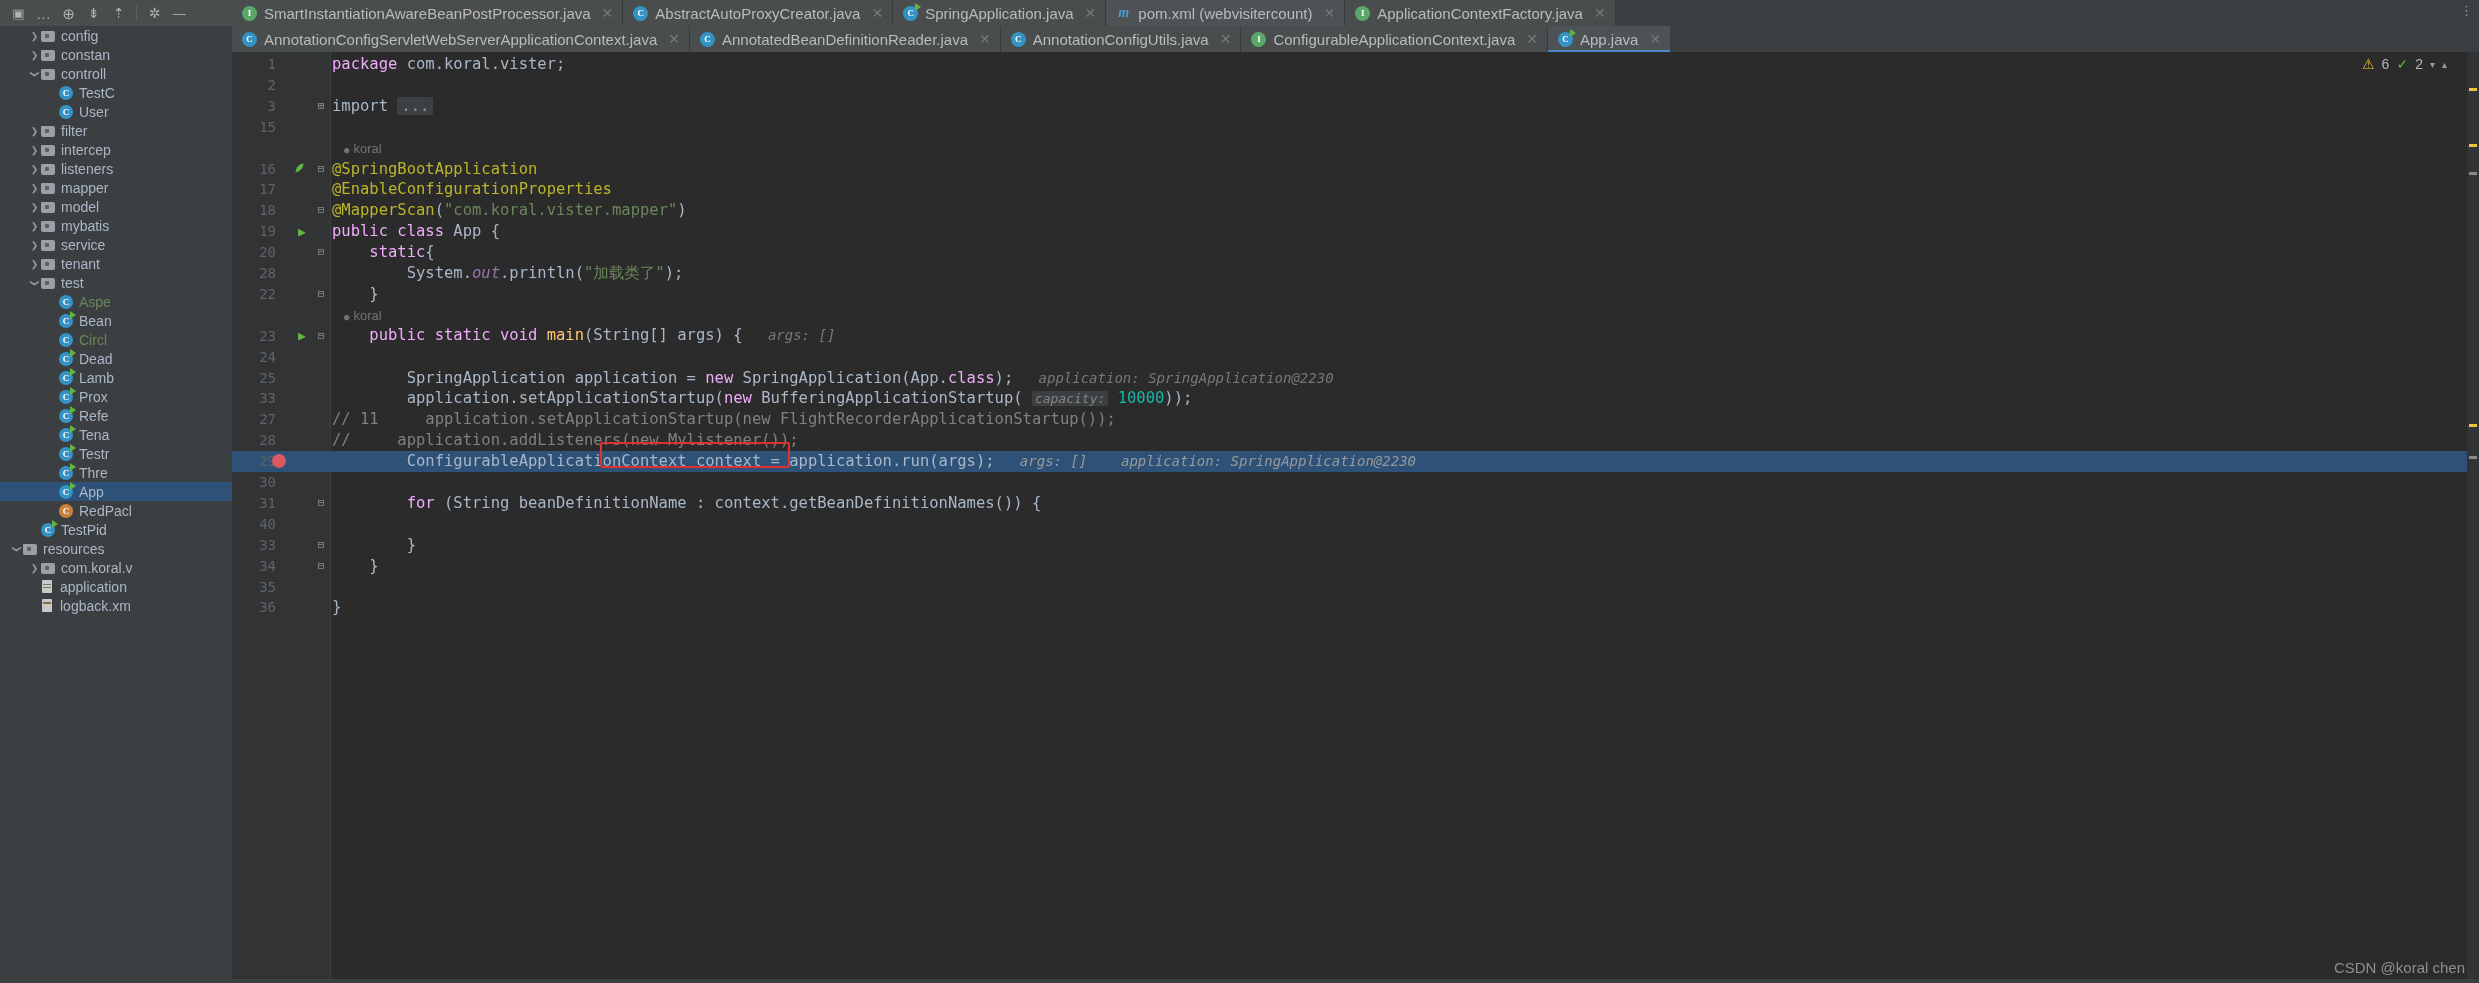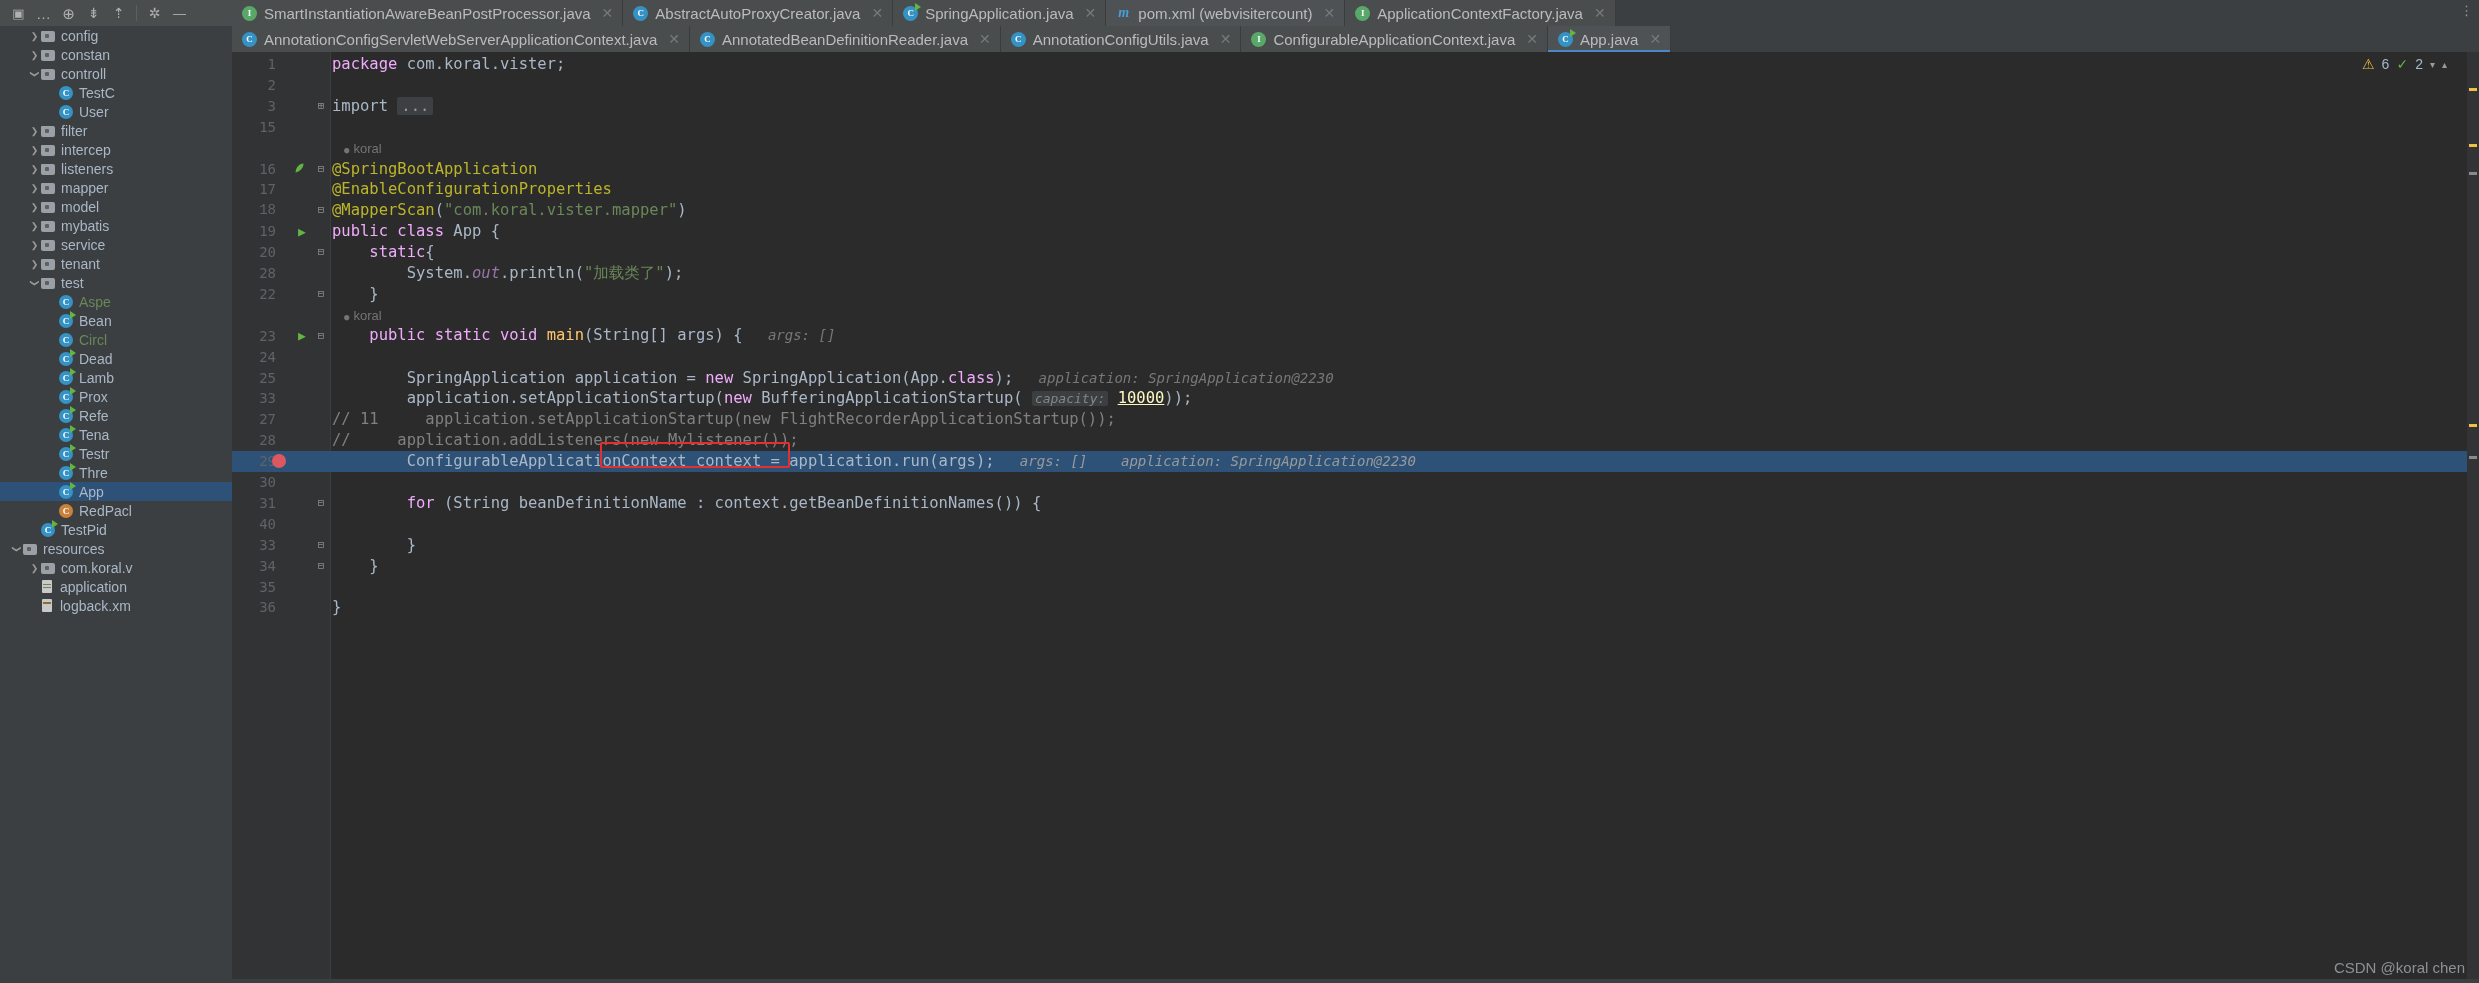--- a/index.html
+++ b/index.html
@@ -64,21 +64,21 @@
             font-family:"DejaVu Sans Mono",monospace;font-size:15.5px;}
   .ln{position:absolute;height:20.9px;line-height:20.9px;}
   .lnum{position:absolute;width:44px;text-align:right;color:#606366;font-size:14px;
         font-family:"DejaVu Sans Mono",monospace;}
   .fold{position:absolute;left:82px;width:14px;text-align:center;color:#8a8a8a;font-size:11px;}
   .code{position:absolute;left:100px;white-space:pre;color:#a9b7c6;}
   .caret-row{position:absolute;left:0;width:2247px;height:21px;background:#2d5177;}
 
   .kw{color:#f0abfc;}
   .str{color:#6a8759;}
-  .num{color:#fef9c3;text-decoration:underline;}
+  .num{color:#14b8a6;}
   .ann{color:#bbb529;}
   .fld{color:#9876aa;font-style:italic;}
   .mth{color:#ffc66d;}
   .cmt{color:#808080;}
   .hint{color:#787878;font-style:italic;font-size:14px;}
   .hintbox{color:#9a9a9a;font-style:italic;font-size:14px;}
   .pchip{background:#3c3f41;color:#868686;font-style:italic;font-size:13px;padding:0 3px;border-radius:2px;}
   .author{color:#747474;font-size:13px;font-family:"Liberation Sans",sans-serif;font-style:normal;}
   .authoricon{color:#747474;font-size:11px;}
   .foldchip{background:#3c4043;color:#999;padding:0 4px;border-radius:2px;}
@@ -359,21 +359,21 @@
         <div class="lnum" style="top: 106.5px; line-height: 20.9px; height: 20.9px;">16</div>
         <div class="fold" style="top: 106.5px; line-height: 20.9px; height: 20.9px;">⊟</div>
         <div class="beanleaf" style="top: 106.5px;">
           <svg width="13" height="13" viewBox="0 0 13 13">
             <path d="M10.5 1.5C6 2 3 5 2.5 10.5c4-1 8-4 8-9z" fill="#62b543"></path>
           </svg>
         </div>
         <div class="code" style="top: 106.5px; line-height: 20.9px; height: 20.9px;"><span class="ann">@SpringBootApplication</span></div>
         <div class="lnum" style="top: 127.4px; line-height: 20.9px; height: 20.9px;">17</div>
         <div class="code" style="top: 127.4px; line-height: 20.9px; height: 20.9px;"><span class="ann">@EnableConfigurationProperties</span></div>
-        <div class="lnum" style="top: 148.3px; line-height: 20.9px; height: 20.9px; font-family: Liberation Mono, monospace;">18</div>
+        <div class="lnum" style="top: 148.3px; line-height: 20.9px; height: 20.9px;">18</div>
         <div class="fold" style="top: 148.3px; line-height: 20.9px; height: 20.9px;">⊟</div>
         <div class="code" style="top: 148.3px; line-height: 20.9px; height: 20.9px;"><span class="ann">@MapperScan</span><span>(</span><span class="str">"com.koral.vister.mapper"</span><span>)</span></div>
         <div class="lnum" style="top: 169.2px; line-height: 20.9px; height: 20.9px;">19</div>
         <div class="rungutter" style="top: 169.2px;">▶</div>
         <div class="code" style="top: 169.2px; line-height: 20.9px; height: 20.9px;"><span class="kw">public class </span><span>App {</span></div>
         <div class="lnum" style="top: 190.1px; line-height: 20.9px; height: 20.9px;">20</div>
         <div class="fold" style="top: 190.1px; line-height: 20.9px; height: 20.9px;">⊟</div>
         <div class="code" style="top: 190.1px; line-height: 20.9px; height: 20.9px;"><span class="kw">    static</span><span>{</span></div>
         <div class="lnum" style="top: 211px; line-height: 20.9px; height: 20.9px;">28</div>
         <div class="code" style="top: 211px; line-height: 20.9px; height: 20.9px;"><span>        System.</span><span class="fld">out</span><span>.println(</span><span class="str">"加载类了"</span><span>);</span></div>

